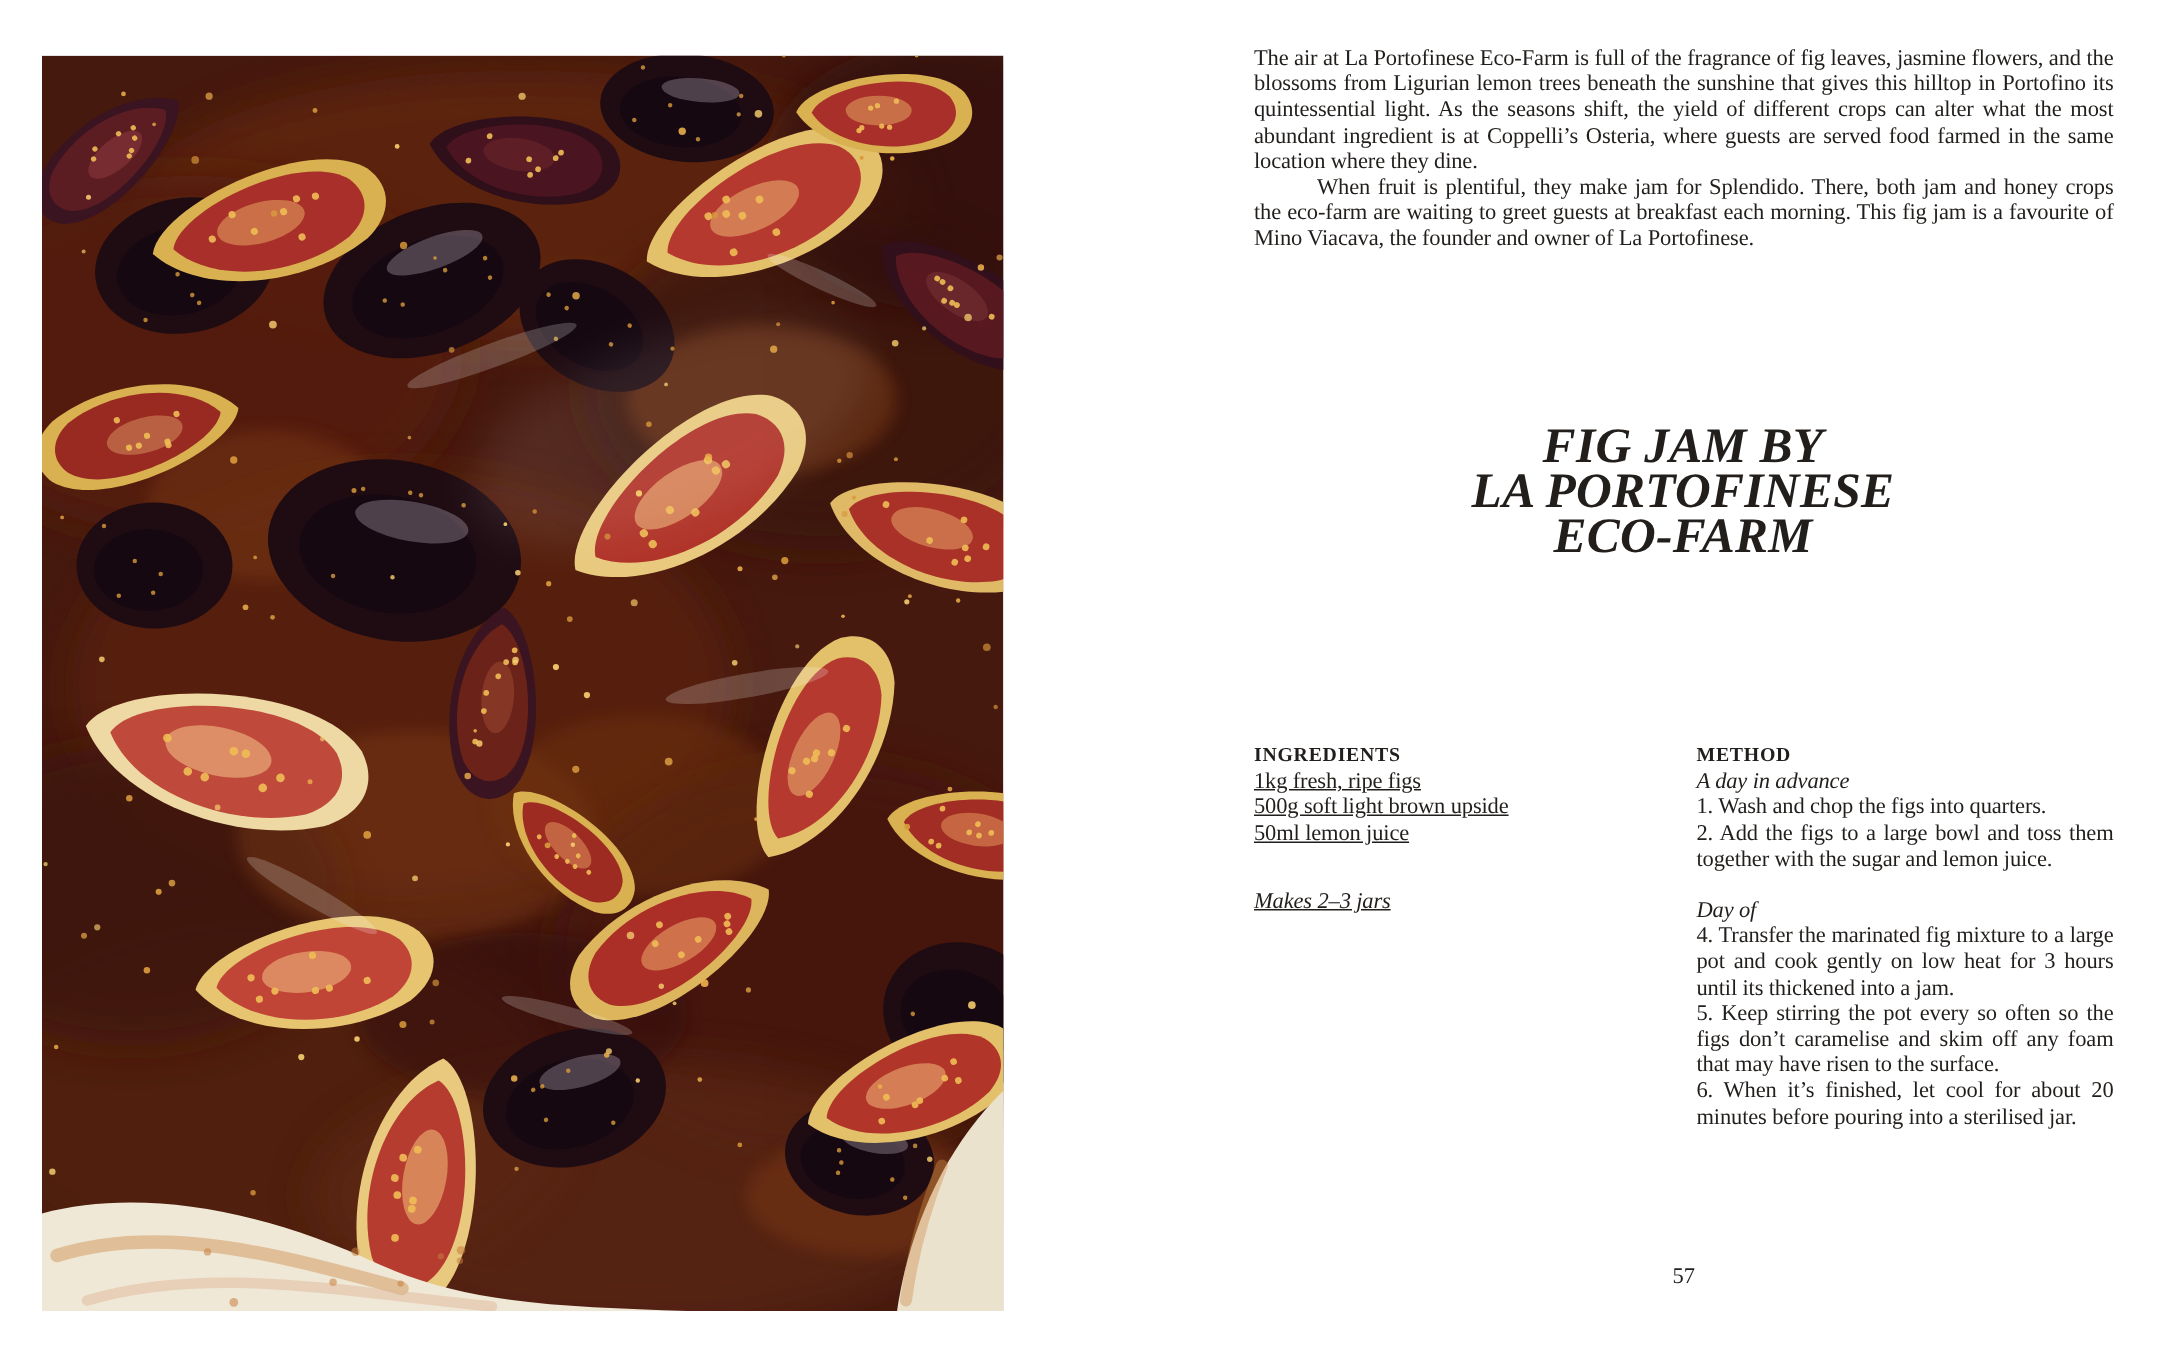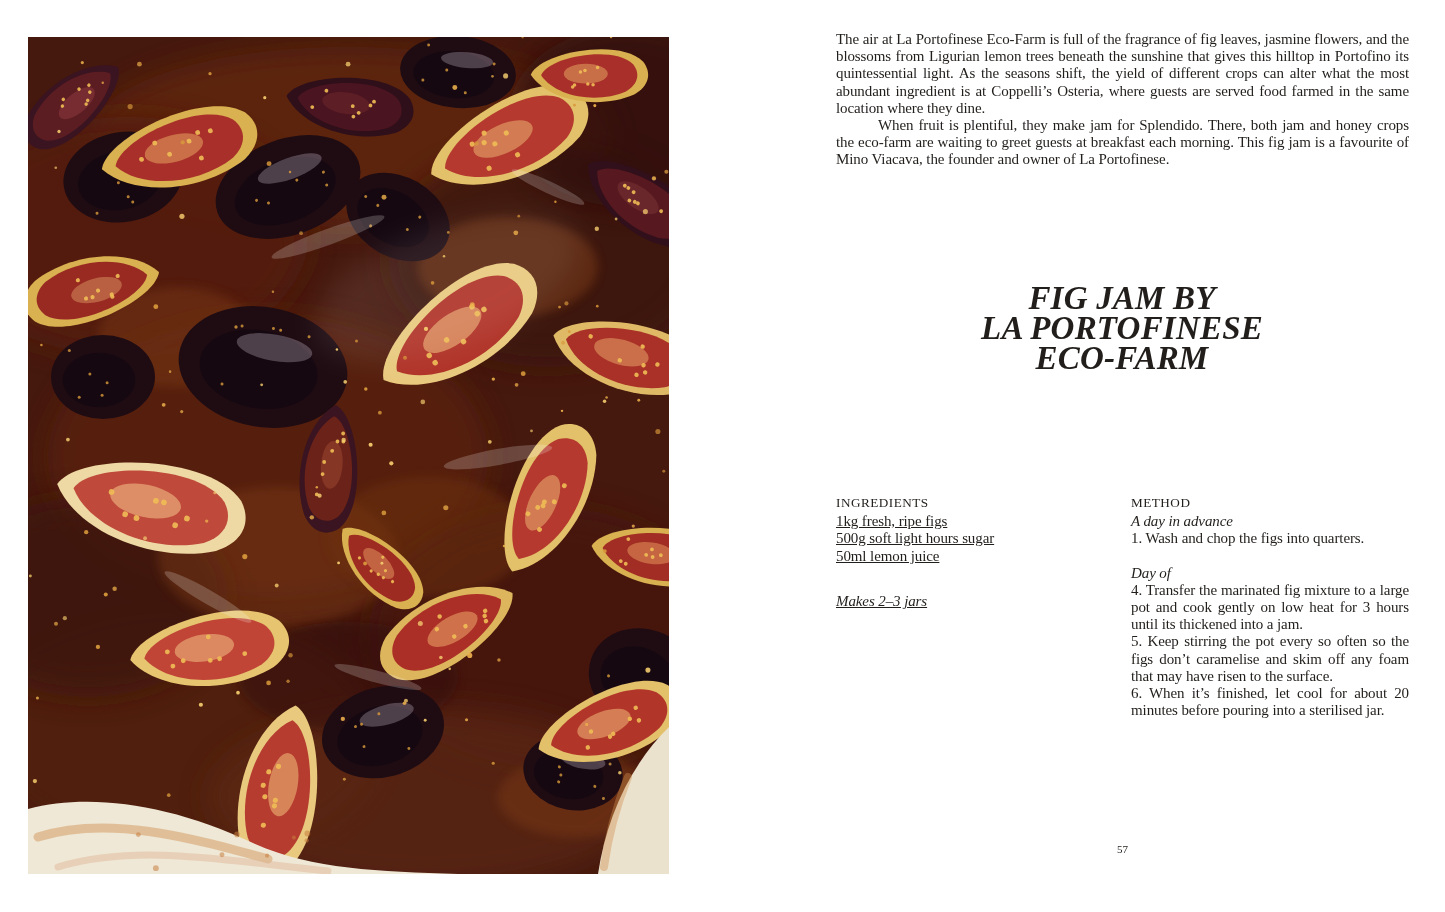--- a/index.html
+++ b/index.html
@@ -38,35 +38,35 @@
   }
   h1.title span { display: block; }
 
   .col {
     position: absolute; top: 494px;
     font-size: 15px; line-height: 17.2px;
     letter-spacing: -0.1px;
   }
   .col h2 {
     margin: 0 0 2px 0;
-    font-size: 13.2px; font-weight: normal;
+    font-size: 13.2px; font-weight: bold;
     letter-spacing: 0.5px; line-height: 17.2px;
   }
   .ingredients { left: 836px; width: 280px; }
   .ingredients p { margin: 0; text-decoration: underline; }
   .ingredients p.yield { margin-top: 28px; font-style: italic; }
 
   .method { left: 1131px; width: 278px; text-align: justify; }
   .method p { margin: 0; }
   .method p.sub { font-style: italic; text-align: left; }
   .method p.gap { margin-top: 17px; }
 
   .pageno {
     position: absolute; left: 836px; top: 843px; width: 573px;
-    text-align: center; font-size: 11px;
+    text-align: center; font-size: 15px;
   }
 </style>
 </head>
 <body>
 
 <div class="spread">
 
   <figure class="photo" role="img" aria-label="Close-up of fig jam: quartered figs with crimson flesh, dark skins and golden seeds in a cream ceramic bowl">
     <svg id="photo-art" viewBox="0 0 641 837" preserveAspectRatio="none">
         <defs>
@@ -544,29 +544,30 @@
 
     <h1 class="title">
       <span>FIG JAM BY</span>
       <span>LA PORTOFINESE</span>
       <span>ECO-FARM</span>
     </h1>
 
     <div class="col ingredients">
       <h2>INGREDIENTS</h2>
       <p>1kg fresh, ripe figs</p>
-      <p>500g soft light hours sugar</p>
+      <p>500g soft light brown upside</p>
       <p>50ml lemon juice</p>
       <p class="yield">Makes 2–3 jars</p>
     </div>
 
     <div class="col method">
       <h2>METHOD</h2>
       <p class="sub">A day in advance</p>
       <p class="step">1. Wash and chop the figs into quarters.</p>
+      <p class="step">2. Add the figs to a large bowl and toss them together with the sugar and lemon juice.</p>
       <p class="sub gap">Day of</p>
       <p class="step">4. Transfer the marinated fig mixture to a large pot and cook gently on low heat for 3 hours until its thickened into a jam.</p>
       <p class="step">5. Keep stirring the pot every so often so the figs don’t caramelise and skim off any foam that may have risen to the surface.</p>
       <p class="step">6. When it’s finished, let cool for about 20 minutes before pouring into a sterilised jar.</p>
     </div>
 
     <div class="pageno">57</div>
 
   </section>
 </div>

